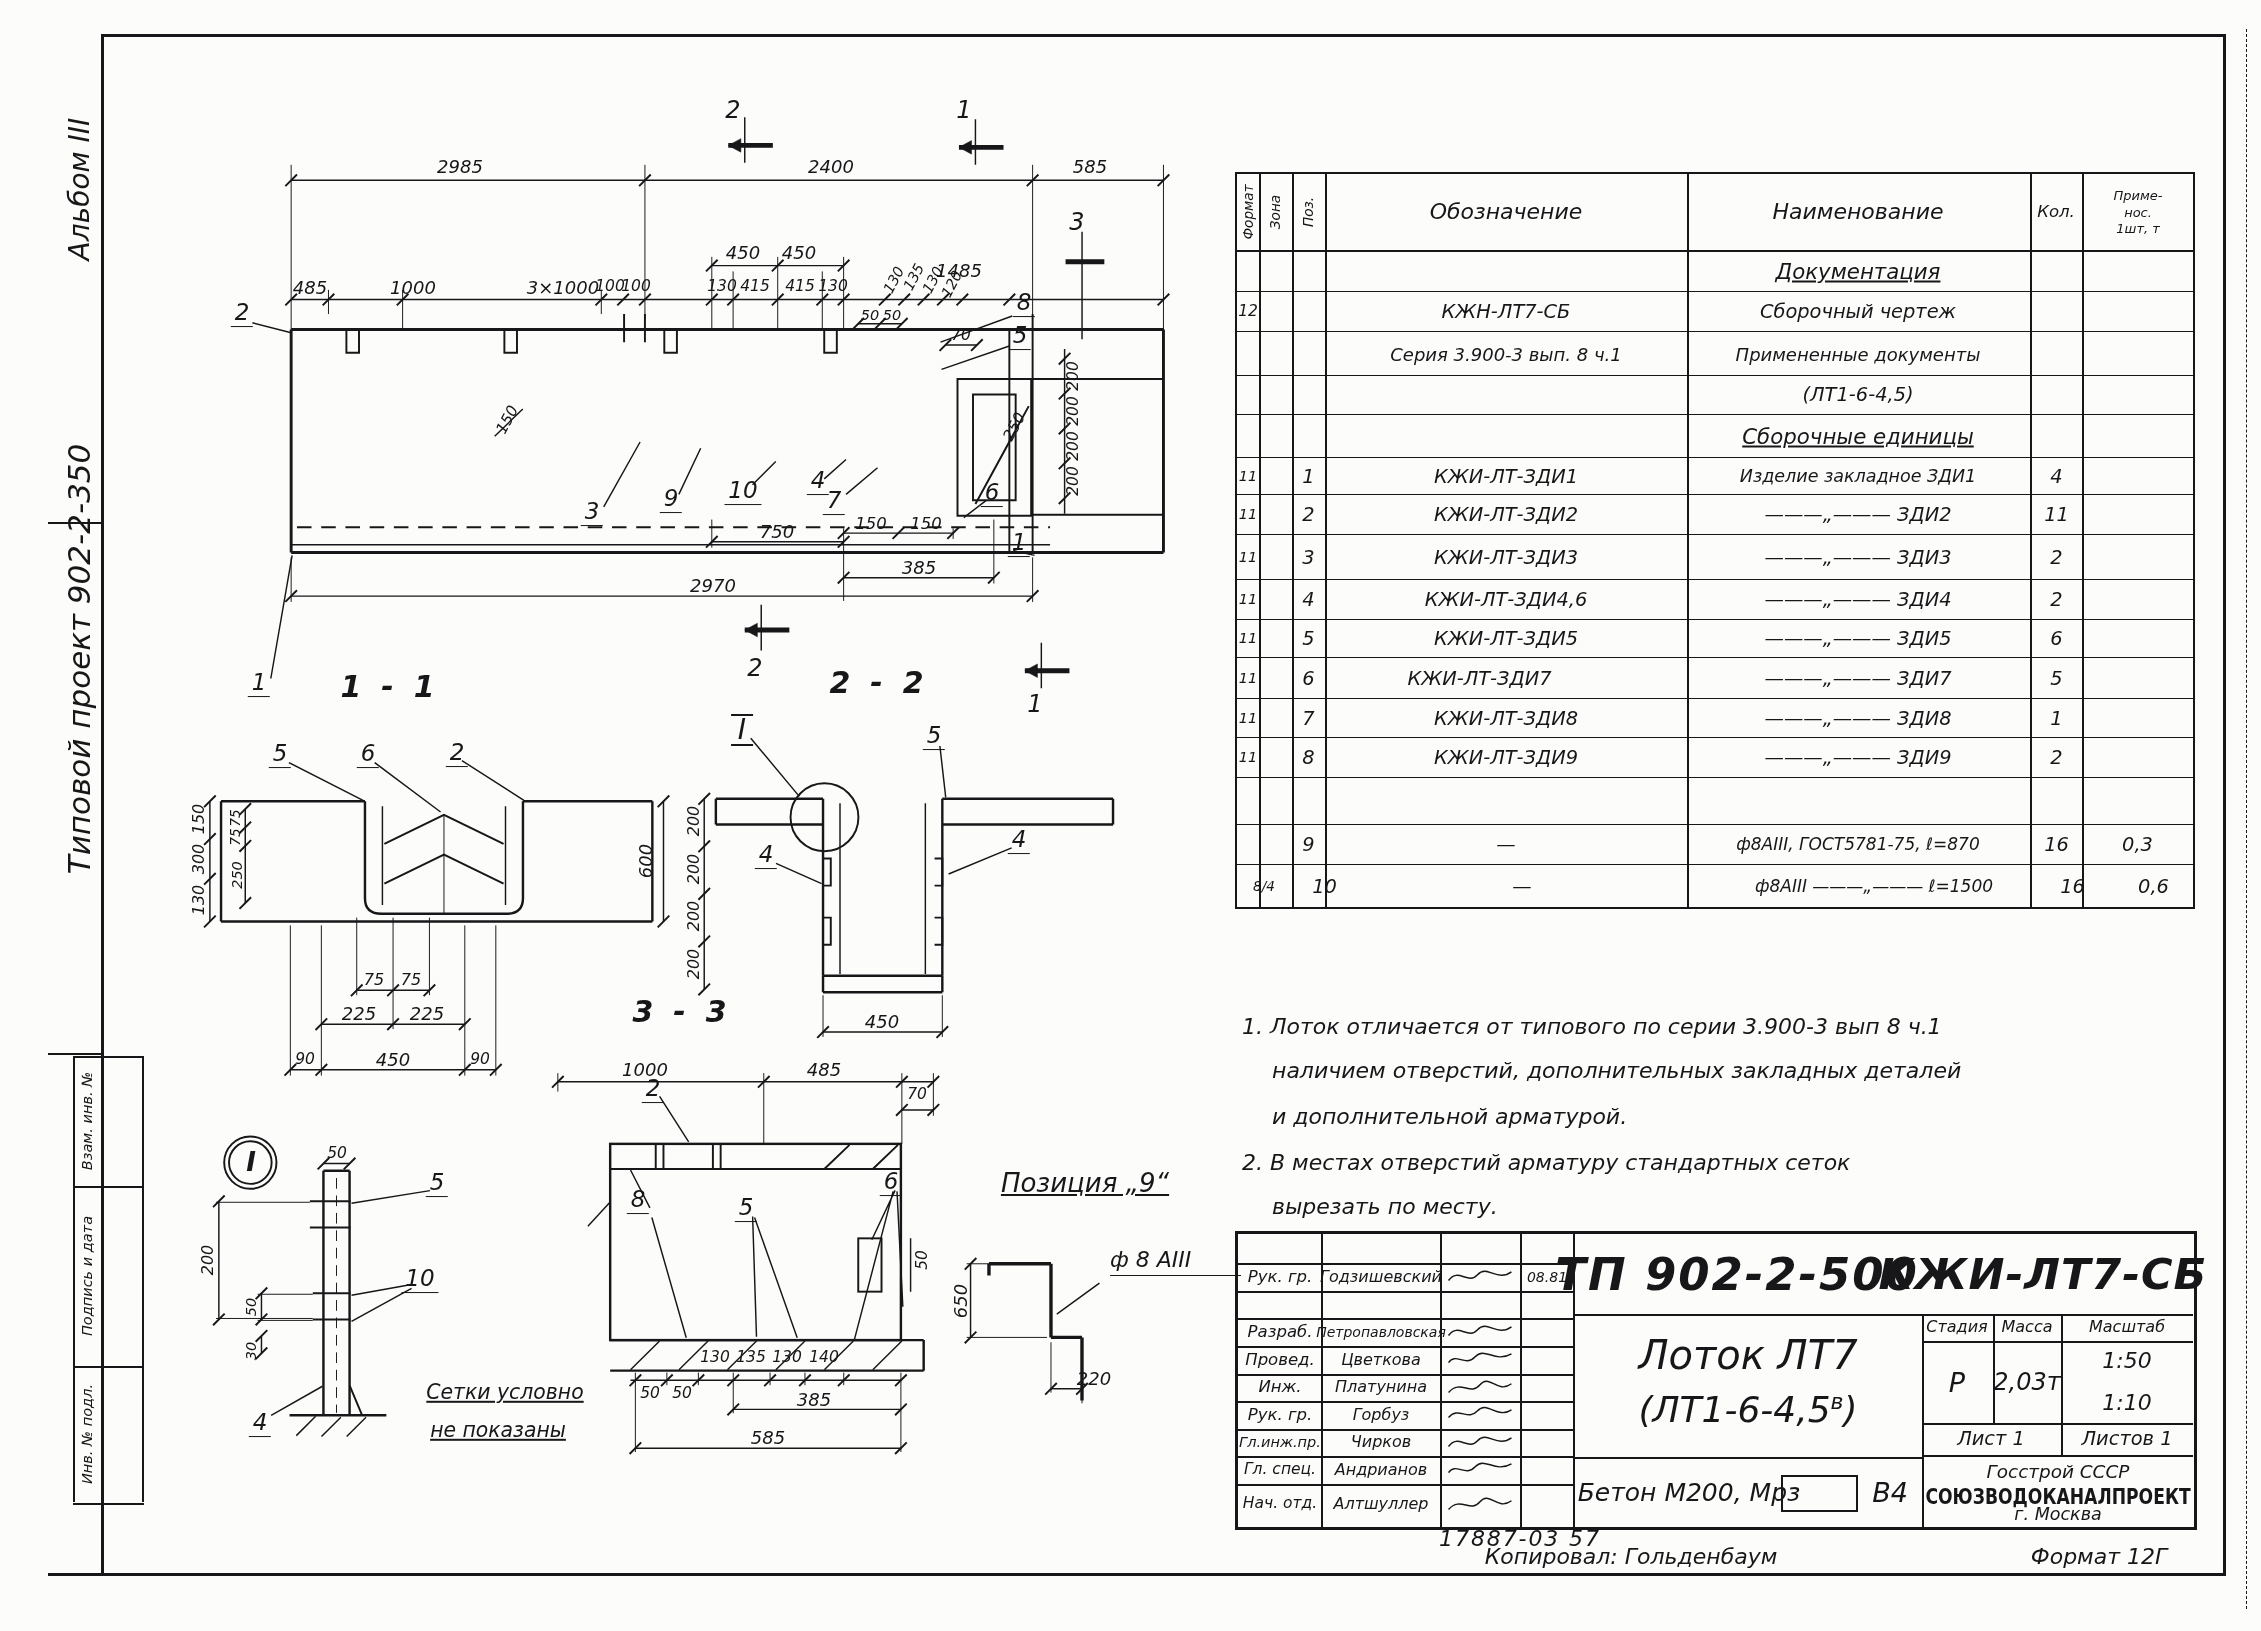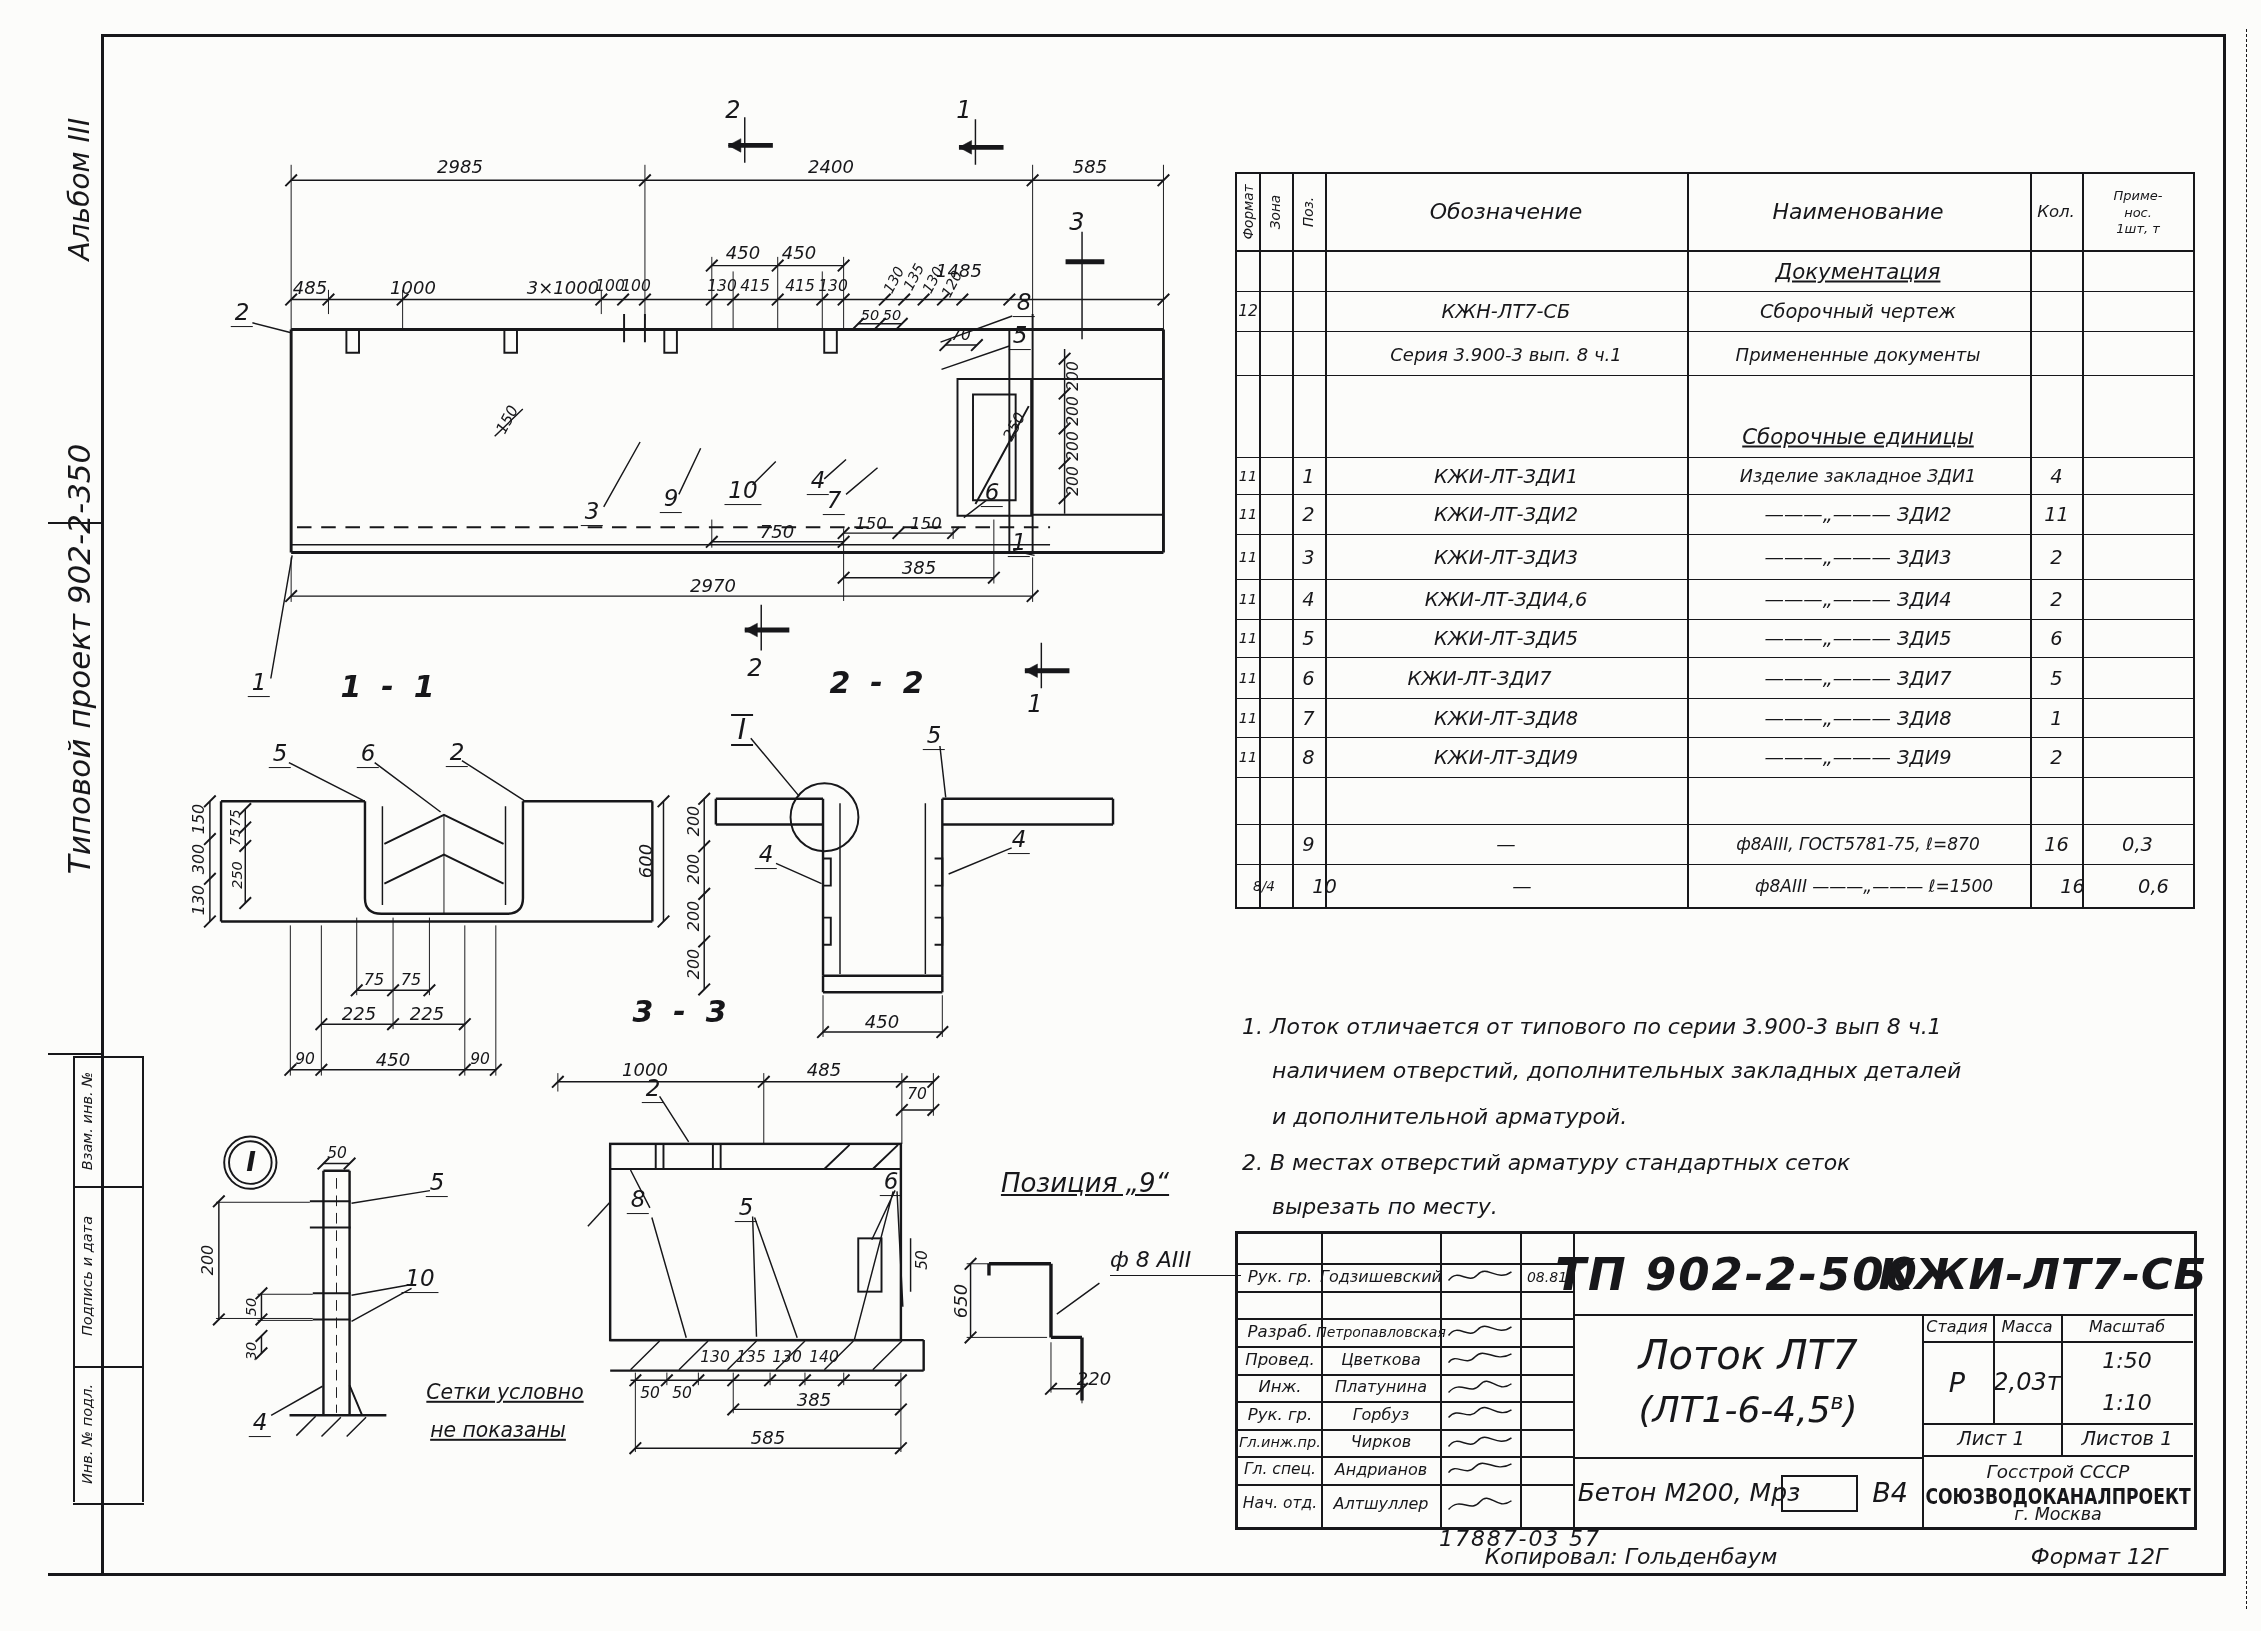--- a/index.html
+++ b/index.html
@@ -344,20 +344,23 @@
     </div>
     <div style="position:absolute;left:0;top:117px;width:956px;height:40px;border-bottom:1.9px solid #17171a;">
       <span class="tblcell" style="left:0;width:22px;font-size:15.5px">12</span>
       <span class="tblcell" style="left:88px;width:362px">КЖН-ЛТ7-СБ</span>
       <span class="tblcell" style="left:450px;width:342px">Сборочный чертеж</span>
     </div>
     <div style="position:absolute;left:0;top:158px;width:956px;height:43px;border-bottom:1.9px solid #17171a;">
       <span class="tblcell" style="left:88px;width:362px;font-size:18px">Серия 3.900-3 вып. 8 ч.1</span>
       <span class="tblcell" style="left:450px;width:342px;font-size:18px">Примененные документы</span>
     </div>
+    <div style="position:absolute;left:0;top:200px;width:956px;height:40px;border-bottom:1.9px solid #17171a;">
+      <span class="tblcell" style="left:450px;width:342px">(ЛТ1-6-4,5)</span>
+    </div>
     <div style="position:absolute;left:0;top:240px;width:956px;height:43px;border-bottom:1.9px solid #17171a;">
       <span class="tblcell undl" style="left:450px;width:342px;font-size:21.3px;">Сборочные единицы</span>
     </div>
     <div style="position:absolute;left:0;top:283px;width:956px;height:37px;border-bottom:1.9px solid #17171a;">
       <span class="tblcell" style="left:0;width:22px;font-size:14.5px">11</span>
       <span class="tblcell" style="left:55px;width:33px">1</span>
       <span class="tblcell" style="left:88px;width:362px">КЖИ-ЛТ-ЗДИ1</span>
       <span class="tblcell" style="left:450px;width:342px;font-size:17.5px">Изделие закладное ЗДИ1</span>
       <span class="tblcell" style="left:793px;width:53px">4</span>
     </div>

